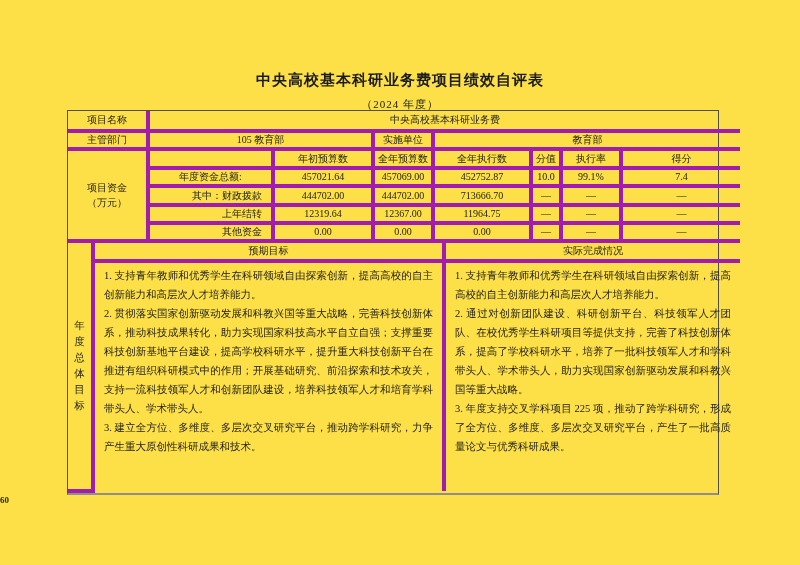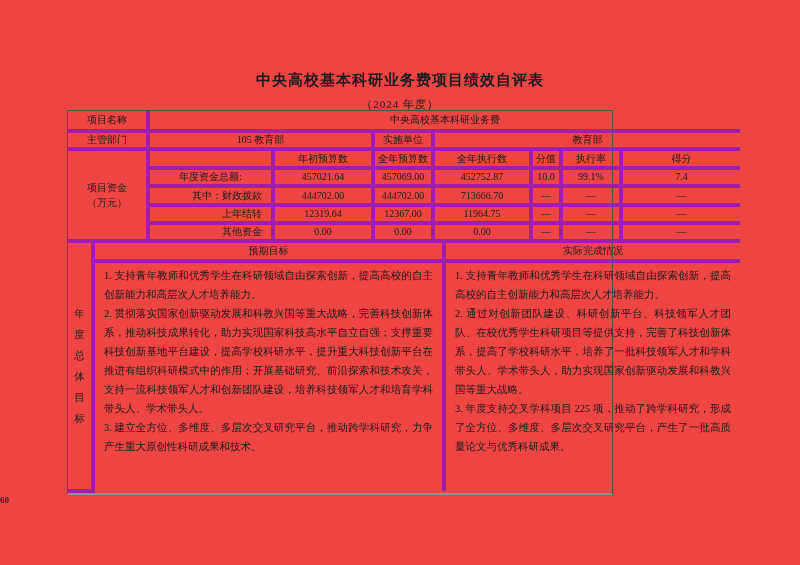--- a/index.html
+++ b/index.html
@@ -1,31 +1,31 @@
 <!DOCTYPE html>
 <html><head>
 <meta charset="utf-8">
 <style>
   * { margin:0; padding:0; box-sizing:border-box; }
   html,body { background:#ffffff; }
   .page {
-    position:relative; width:800px; height:565px; background:#ef4444;
+    position:relative; width:800px; height:565px; background:#fde047;
     font-family:"Liberation Serif","DejaVu Serif",serif; color:#1c1c1c;
     overflow:hidden;
   }
   .doc-title {
     position:absolute; top:71px; left:0; width:100%;
     text-align:center; font-size:15px; font-weight:bold; letter-spacing:1px;
   }
   .doc-subtitle {
     position:absolute; top:97px; left:0; width:100%;
     text-align:center; font-size:11px; letter-spacing:1px;
   }
   .table-wrap {
-    position:absolute; left:67px; top:110px; width:546px;
+    position:absolute; left:67px; top:110px; width:652px;
     border:1px solid #4f4f4f; border-bottom:2px solid #8f8f8f;
   }
   table { width:672px; table-layout:fixed; border-collapse:collapse; }
   td {
     border:4px solid #a21caf; font-size:10px; text-align:center;
     vertical-align:middle; overflow:hidden; padding:0 2px; line-height:1.2;
   }
   
   .tbl tr td:first-child { border-left:0; }
   .tbl tr td:last-child  { border-right:0; }
@@ -38,21 +38,21 @@
   .h19 td { height:19px; }
   .hHdr td { height:18px; }
   .hBody td { height:230px; }
 
   .fund-label { line-height:1.5; }
   .sub-right { text-align:right; padding-right:9px; }
   .sub-center { text-align:center; }
 
   .goal-label-cell { vertical-align:middle; }
   .goal-label {
-    width:12px; margin:0 auto; font-size:10.5px; line-height:21px;
+    width:12px; margin:0 auto; font-size:10.5px; line-height:16px;
     word-break:break-all; text-align:center;
   }
   .body-cell {
     vertical-align:top; text-align:justify; text-justify:inter-ideograph;
     padding:3px 9px 0 9px; font-size:10.5px; line-height:19px;
   }
   .body-cell p { margin:0; }
   .page-number {
     position:absolute; top:495px; left:0; width:796px;
     text-align:left; font-size:9px; font-weight:bold; color:#2b2b2b;

